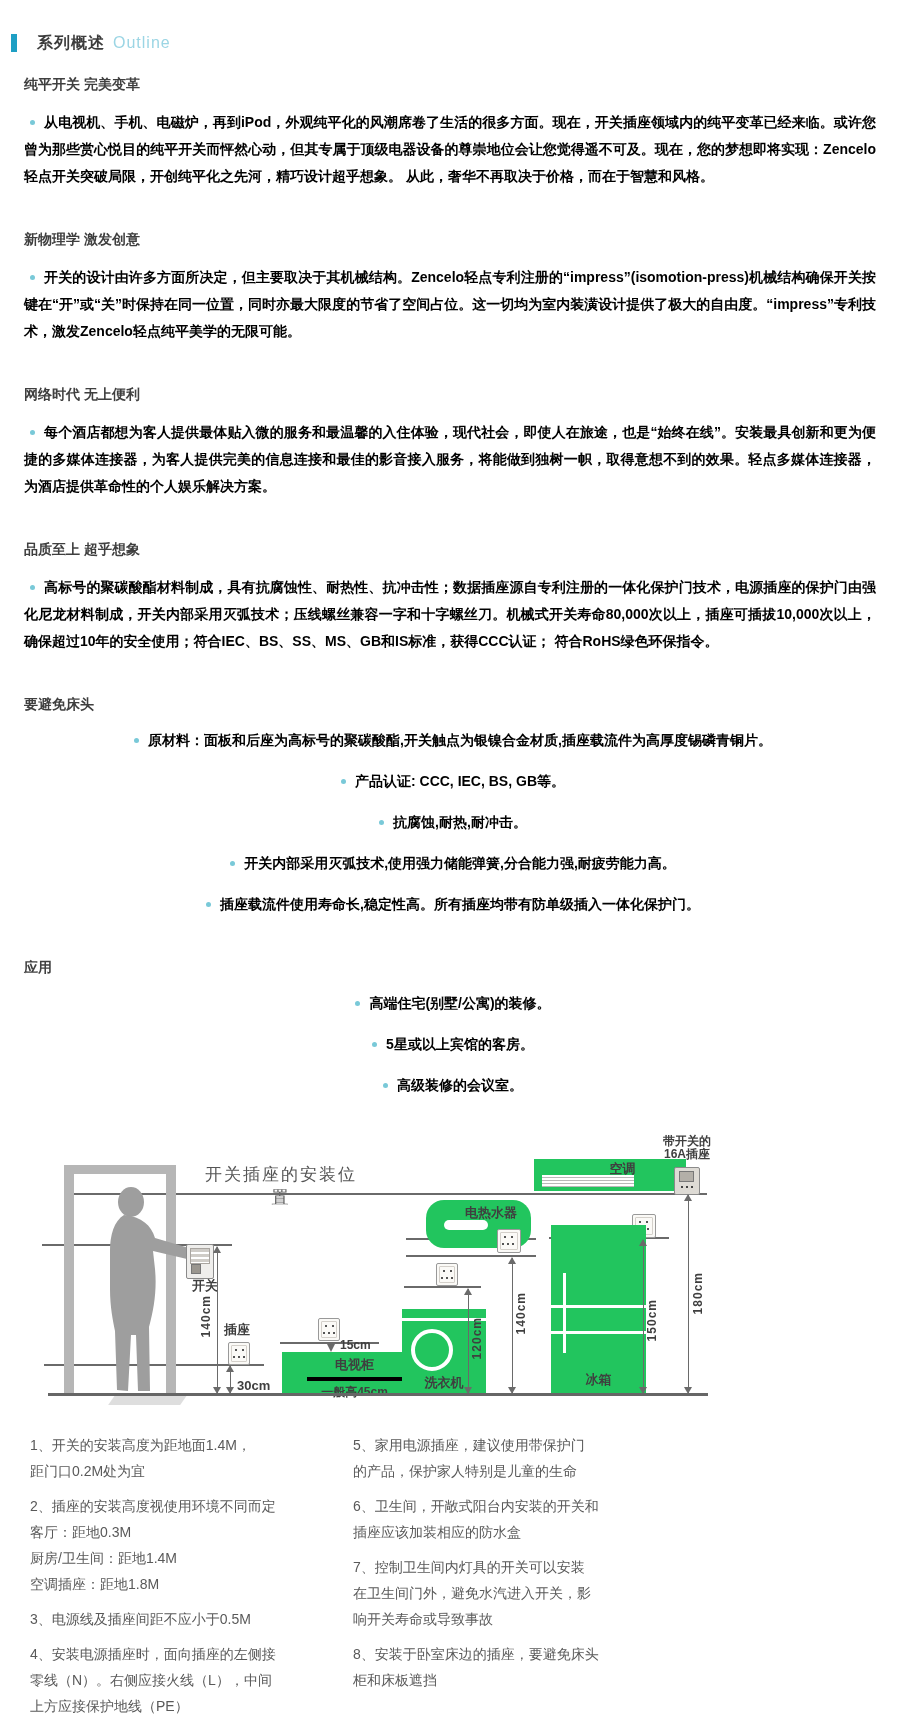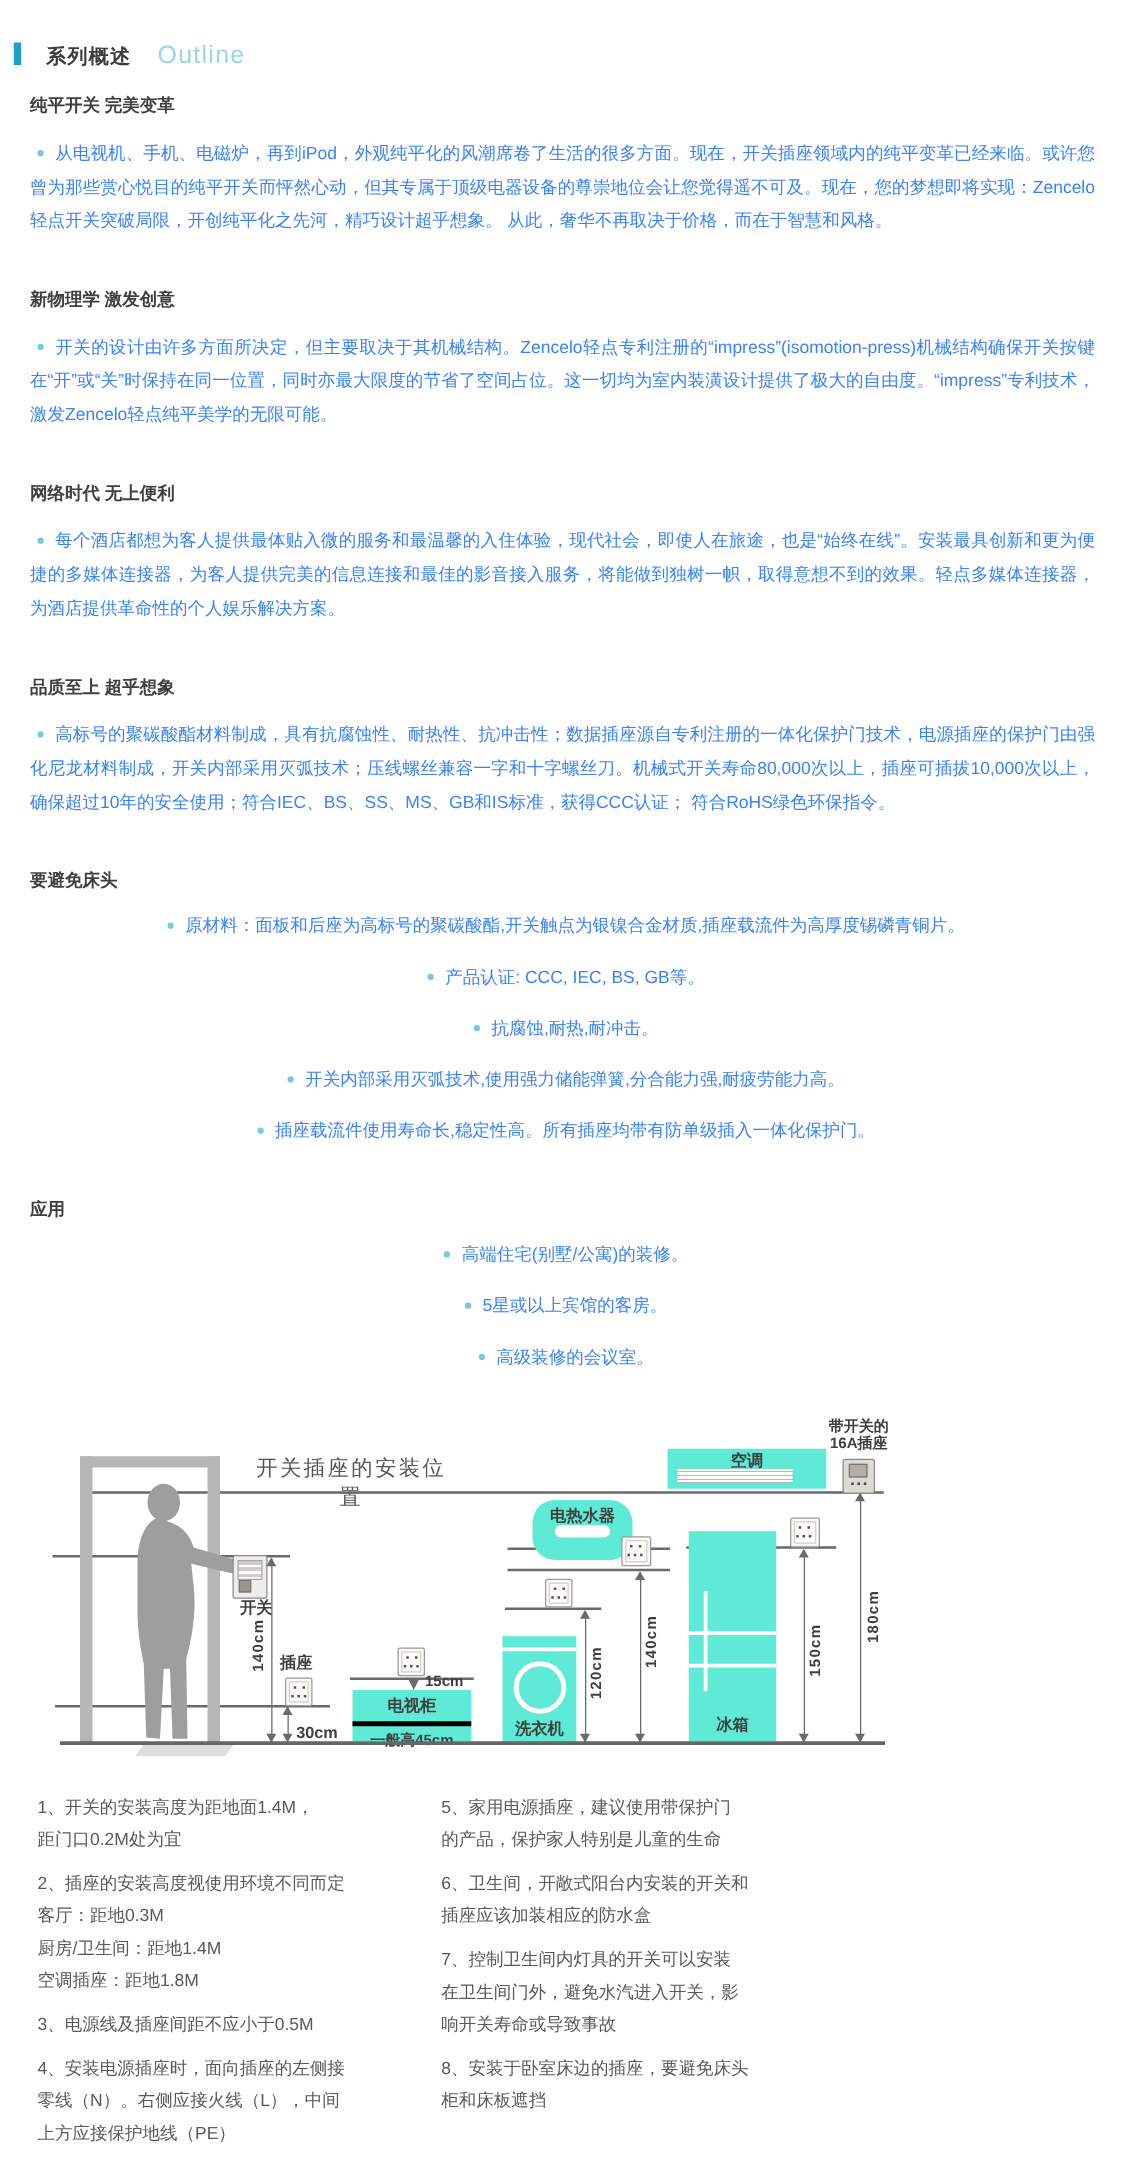--- a/index.html
+++ b/index.html
@@ -7,25 +7,25 @@
     position:relative; width:900px; height:1728px; overflow:hidden;
     background:#fff; box-sizing:border-box;
     padding:33px 24px 0 24px;
     font-family:"Liberation Sans","DejaVu Sans",sans-serif;
     color:#595959;
   }
   
   .hdr{position:relative; height:22px; padding-left:13px;}
   .hdr .bar{position:absolute; left:-13px; top:1px; width:6px; height:18px; background:#1e9fc4;}
   .hdr .tcn{font-size:16px; font-weight:bold; color:#3c3c3c; letter-spacing:1px;}
-  .hdr .ten{font-size:20px; color:#9bd5e4; margin-left:21px; letter-spacing:1px;}
+  .hdr .ten{font-size:16px; color:#9bd5e4; margin-left:8px; letter-spacing:1px;}
   
   h3.sec{margin:40px 0 0 0; font-size:14px; line-height:18px; font-weight:bold; color:#3f3f3f;}
   h3.sec.first{margin-top:20px;}
-  p.bul{margin:16px 0 0 0; font-size:14px; line-height:27px; text-align:justify; color:#3b82f6;}
+  p.bul{margin:16px 0 0 0; font-size:14px; line-height:27px; text-align:justify; color:#000000;font-weight:bold;}
   p.bul.tight{margin-top:14px; text-align:center;}
   .dot{display:inline-block; width:5px; height:5px; border-radius:50%; background:#79c9d8;
        margin:0 9px 2px 6px; vertical-align:middle;}
   
   .diagram{position:relative; height:290px; margin-top:28px; font-size:13px;}
   .dg-title{position:absolute; left:172px; top:36px; width:170px; text-align:center;
             font-size:17px; color:#555; letter-spacing:2px;}
   .hline{position:absolute; height:2px; background:#6a6a6a;}
   .floor{position:absolute; height:3px; background:#666;}
   .doorpost{position:absolute; width:10px; background:#b6b6b6;}
@@ -50,21 +50,21 @@
   .wallswitch{position:absolute; background:#efeeec; border:1px solid #8a8a8a; border-radius:2px;}
   .wallswitch::before{content:""; position:absolute; left:3px; top:3px; right:3px; height:14px;
     background:repeating-linear-gradient(#cfccc7 0 3px,#fff 3px 5px); border:1px solid #a9a5a0;}
   .wallswitch::after{content:""; position:absolute; left:4px; bottom:4px; width:8px; height:8px;
     background:#9a968f; border:1px solid #777;}
   .socket16{position:absolute; background:#dedbd5; border:1px solid #8a8a8a; border-radius:2px;}
   .socket16::before{content:""; position:absolute; left:4px; top:3px; width:13px; height:9px;
     background:#b3afa8; border:1px solid #777;}
   .socket16::after{content:""; position:absolute; width:2px; height:2px; background:#444;
     bottom:6px; left:6px; box-shadow:5px 0 0 #444, 10px 0 0 #444;}
-  .appliance{position:absolute; background:#5eead4; color:#3f3f3f; font-weight:bold;}
+  .appliance{position:absolute; background:#22c55e; color:#3f3f3f; font-weight:bold;padding-left:25px;}
   .tvcab{text-align:center;}
   .tvcab .row1{display:block; padding-top:4px; font-size:13px; border-bottom:4px solid #000000; padding-bottom:3px;}
   .tvcab .row2{display:block; font-size:12px; padding-top:3px;}
   .washer .topline{position:absolute; left:0; top:9px; width:100%; height:3px; background:#fff;}
   .washer .ring{position:absolute; left:9px; top:20px; width:34px; height:34px;
     border:4px solid #fff; border-radius:50%;}
   .washer .wlabel{position:absolute; left:0; bottom:2px; width:100%; text-align:center; font-size:13px;}
   .heater{border-radius:18px; text-align:center;}
   .heater .hlabel{display:block; padding-top:4px; font-size:13px;}
   .heater .slot{position:absolute; left:18px; top:20px; width:44px; height:10px;

